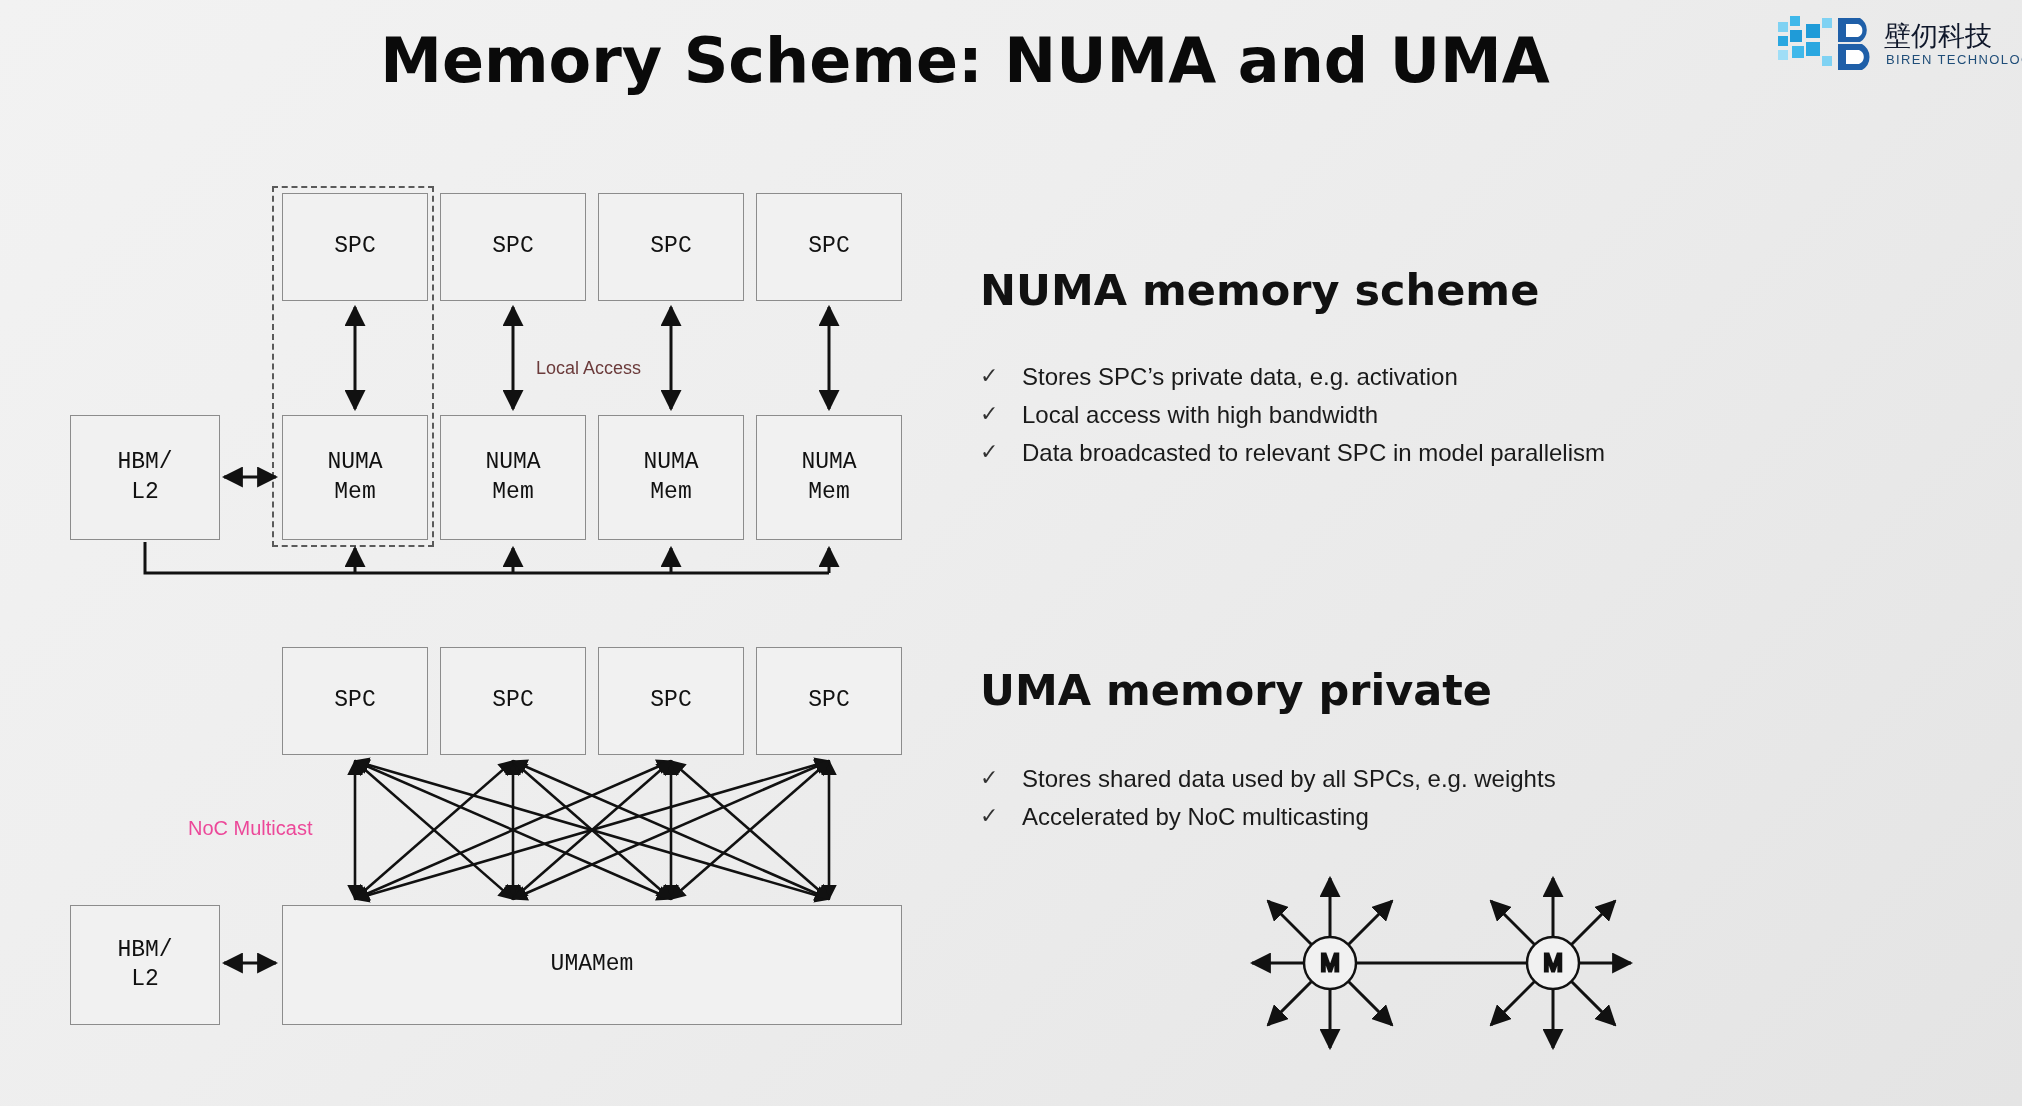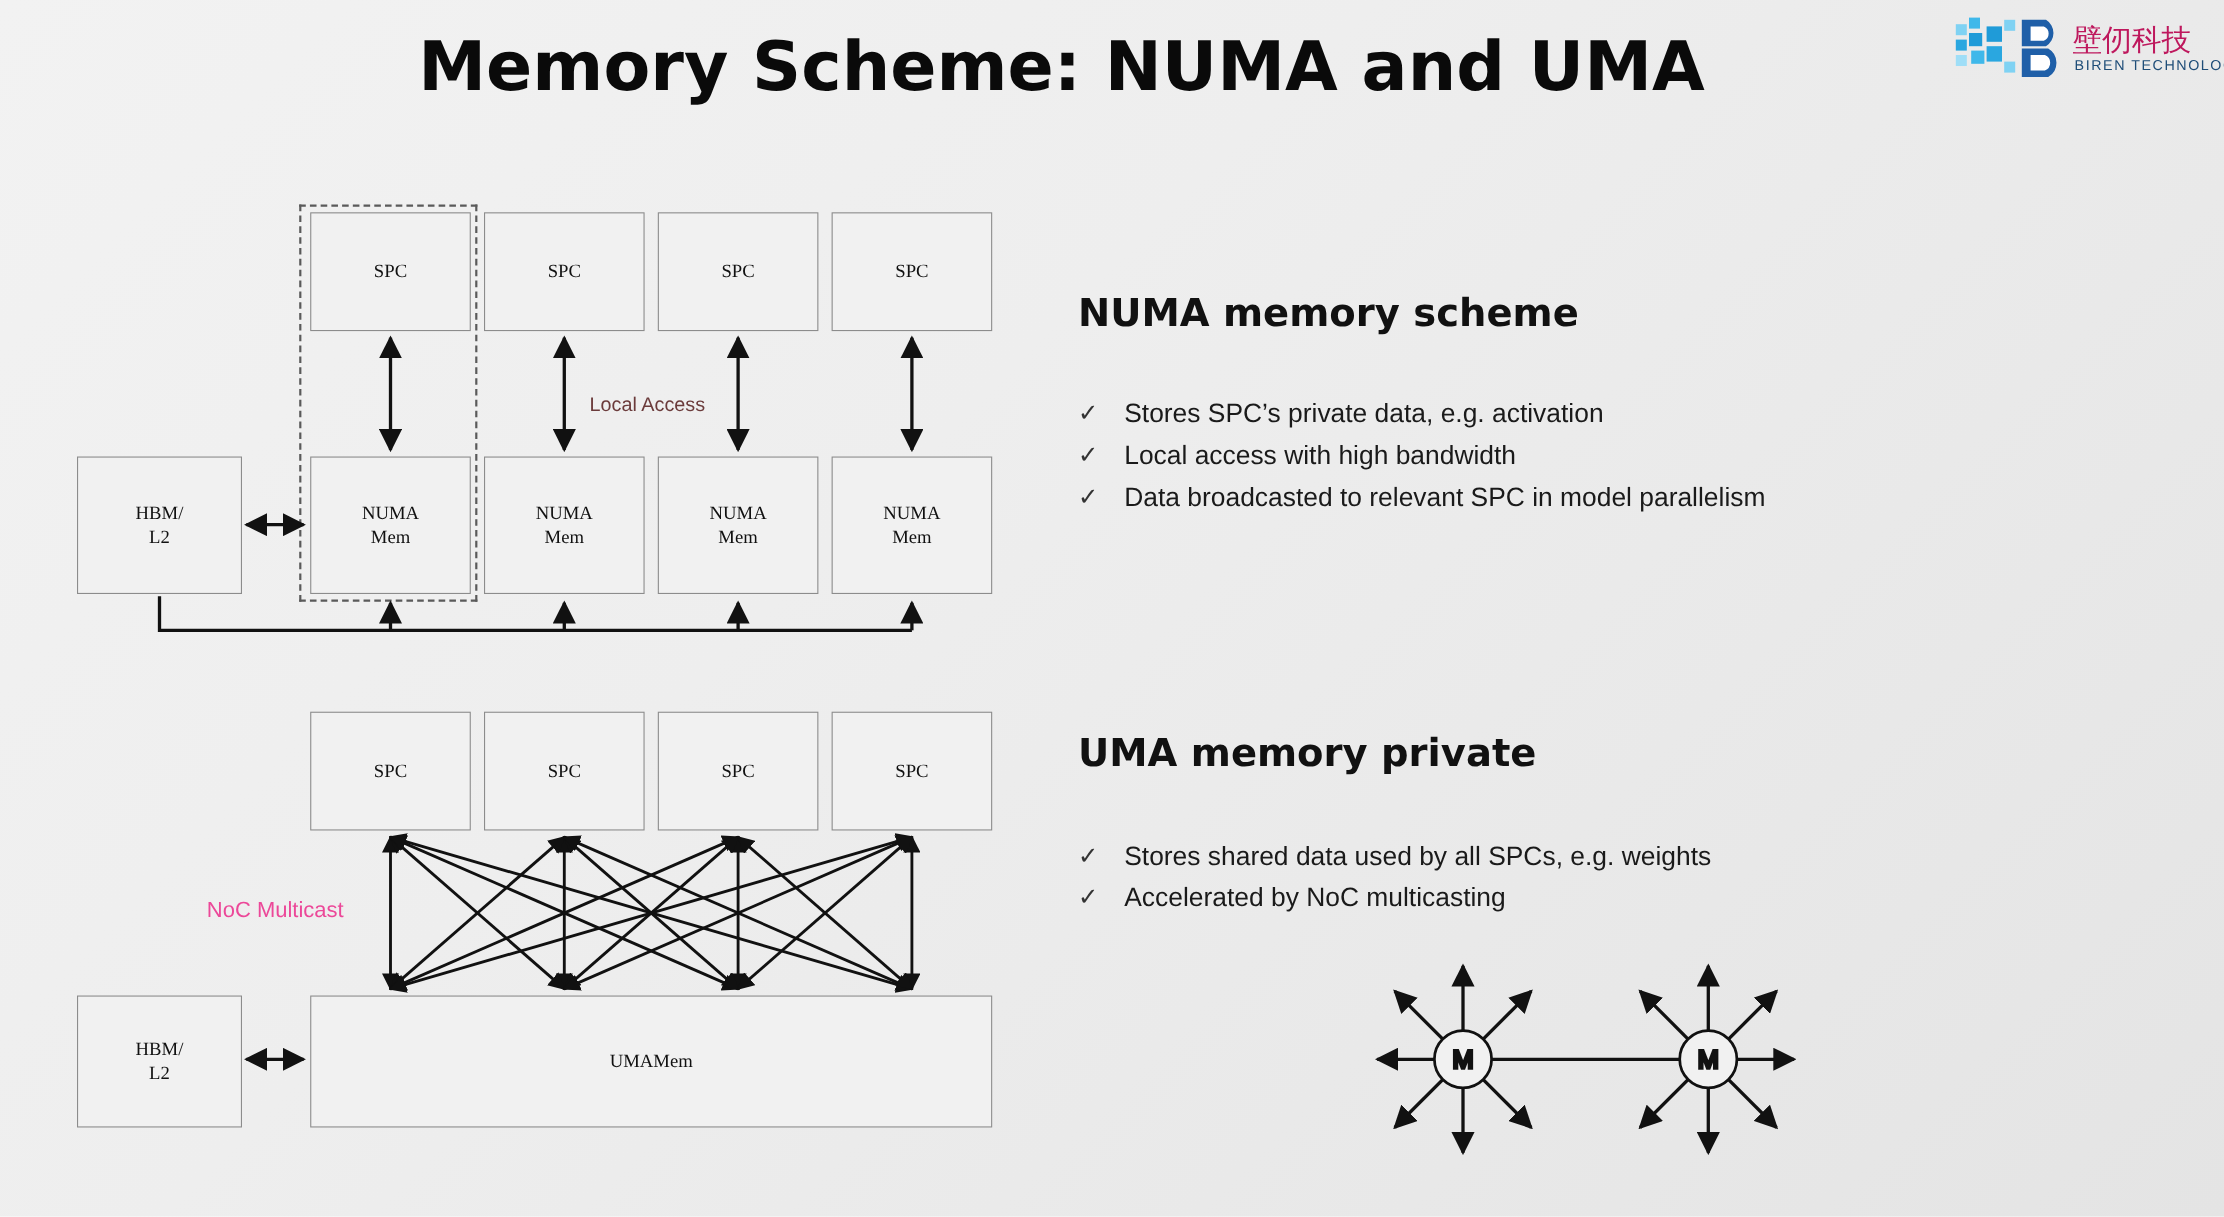--- a/index.html
+++ b/index.html
@@ -38,21 +38,21 @@
     top: 14px;
     right: 16px;
     width: 230px;
     height: 64px;
   }
   .logo-text-cn {
     position: absolute;
     left: 108px;
     top: 4px;
     font-size: 27px;
-    color: #be185d;
+    color: #0f172a;
     font-family: "DejaVu Sans", sans-serif;
     white-space: nowrap;
   }
   .logo-text-en {
     position: absolute;
     left: 110px;
     top: 38px;
     font-size: 13px;
     letter-spacing: 1.4px;
     color: #1f4d78;
@@ -62,35 +62,35 @@
   
   .box {
     position: absolute;
     border: 1px solid #8c8c8c;
     background: #f1f1f1;
     box-sizing: border-box;
     display: flex;
     align-items: center;
     justify-content: center;
     text-align: center;
-    font-size: 17px;
+    font-size: 23px;
     color: #111;
     line-height: 1.28;
-    font-family: Liberation Serif, serif;
+    font-family: Liberation Mono, monospace;
   }
   .dashed-highlight {
     position: absolute;
     border: 2px dashed #5a5a5a;
     box-sizing: border-box;
     background: transparent;
   }
   
   .section-head {
     position: absolute;
-    font-size: 35px;
+    font-size: 43px;
     font-weight: bold;
     color: #111;
     font-family: "DejaVu Sans", sans-serif;
     white-space: nowrap;
   }
   .bullet-list {
     position: absolute;
   }
   .bullet {
     display: flex;

